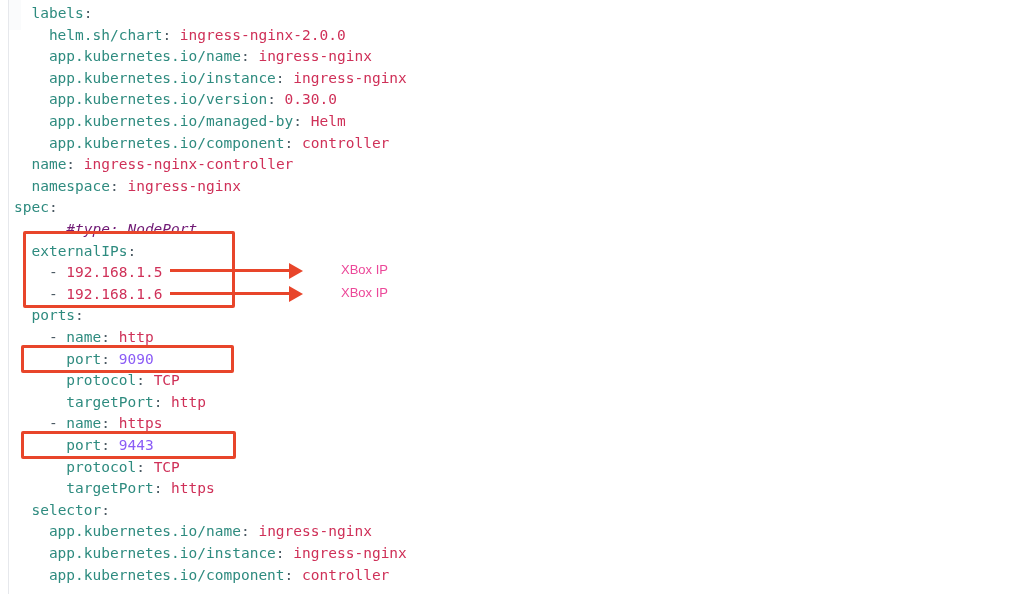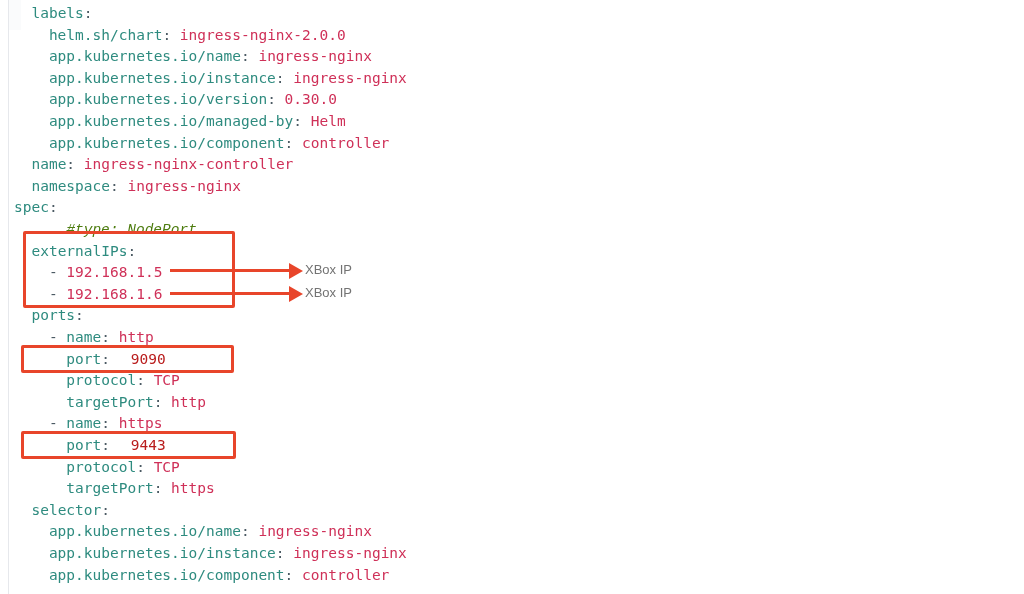--- a/index.html
+++ b/index.html
@@ -49,23 +49,23 @@
     position: absolute;
     left: 0;
     white-space: pre;
     font-family: "DejaVu Sans Mono", "Liberation Mono", monospace;
     font-size: 14.5px;
     letter-spacing: 0px;
   }
 
   .k   { color: #2e8b7f; }           
   .v   { color: #cf3058; }           
-  .num { color: #b91c1c; margin-left: 12px; }           
+  .num { color: #8b5cf6; }           
   .p   { color: #4b5a63; }           
-  .cm  { color: #4d7c0f; font-style: italic; font-family: Liberation Mono, monospace; }  
+  .cm  { color: #701a75; font-style: italic; }  
 
   
   .anno-box {
     position: absolute;
     border: 3px solid #e8452a;
     border-radius: 2px;
     box-sizing: border-box;
     background: transparent;
     pointer-events: none;
   }
@@ -77,24 +77,25 @@
   .anno-head {
     position: absolute;
     width: 0;
     height: 0;
     border-top: 8px solid transparent;
     border-bottom: 8px solid transparent;
     border-left: 14px solid #e8452a;
   }
   .anno-label {
     position: absolute;
-    color: #737373;
+    color: #ec4899;
     font-family: "Liberation Sans", "DejaVu Sans", sans-serif;
     font-size: 13px;
     white-space: nowrap;
+    margin-left: 36px;
   }
 </style>
 </head>
 <body>
 
 <div class="gutter-rule"></div>
 <div class="gutter-block"></div>
 
 <div class="code" id="code-surface"><div class="line" style="top: 3px; left: 31.44px;"><span class="k">labels</span><span class="p">:</span></div><div class="line" style="top: 24.6px; left: 48.88px;"><span class="k">helm.sh/chart</span><span class="p">:</span><span> </span><span class="v">ingress-nginx-2.0.0</span></div><div class="line" style="top: 46.2px; left: 48.88px;"><span class="k">app.kubernetes.io/name</span><span class="p">:</span><span> </span><span class="v">ingress-nginx</span></div><div class="line" style="top: 67.8px; left: 48.88px;"><span class="k">app.kubernetes.io/instance</span><span class="p">:</span><span> </span><span class="v">ingress-nginx</span></div><div class="line" style="top: 89.4px; left: 48.88px;"><span class="k">app.kubernetes.io/version</span><span class="p">:</span><span> </span><span class="v">0.30.0</span></div><div class="line" style="top: 111px; left: 48.88px;"><span class="k">app.kubernetes.io/managed-by</span><span class="p">:</span><span> </span><span class="v">Helm</span></div><div class="line" style="top: 132.6px; left: 48.88px;"><span class="k">app.kubernetes.io/component</span><span class="p">:</span><span> </span><span class="v">controller</span></div><div class="line" style="top: 154.2px; left: 31.44px;"><span class="k">name</span><span class="p">:</span><span> </span><span class="v">ingress-nginx-controller</span></div><div class="line" style="top: 175.8px; left: 31.44px;"><span class="k">namespace</span><span class="p">:</span><span> </span><span class="v">ingress-nginx</span></div><div class="line" style="top: 197.4px; left: 14px;"><span class="k">spec</span><span class="p">:</span></div><div class="line" style="top: 219px; left: 66.32px;"><span class="cm">#type: NodePort</span></div><div class="line" style="top: 240.6px; left: 31.44px;"><span class="k">externalIPs</span><span class="p">:</span></div><div class="line" style="top: 262.2px; left: 48.88px;"><span class="p">- </span><span></span><span class="v">192.168.1.5</span></div><div class="line" style="top: 283.8px; left: 48.88px;"><span class="p">- </span><span></span><span class="v">192.168.1.6</span></div><div class="line" style="top: 305.4px; left: 31.44px;"><span class="k">ports</span><span class="p">:</span></div><div class="line" style="top: 327px; left: 48.88px;"><span class="p">- </span><span class="k">name</span><span class="p">:</span><span> </span><span class="v">http</span></div><div class="line" style="top: 348.6px; left: 66.32px;"><span class="k">port</span><span class="p">:</span><span> </span><span class="num">9090</span></div><div class="line" style="top: 370.2px; left: 66.32px;"><span class="k">protocol</span><span class="p">:</span><span> </span><span class="v">TCP</span></div><div class="line" style="top: 391.8px; left: 66.32px;"><span class="k">targetPort</span><span class="p">:</span><span> </span><span class="v">http</span></div><div class="line" style="top: 413.4px; left: 48.88px;"><span class="p">- </span><span class="k">name</span><span class="p">:</span><span> </span><span class="v">https</span></div><div class="line" style="top: 435px; left: 66.32px;"><span class="k">port</span><span class="p">:</span><span> </span><span class="num">9443</span></div><div class="line" style="top: 456.6px; left: 66.32px;"><span class="k">protocol</span><span class="p">:</span><span> </span><span class="v">TCP</span></div><div class="line" style="top: 478.2px; left: 66.32px;"><span class="k">targetPort</span><span class="p">:</span><span> </span><span class="v">https</span></div><div class="line" style="top: 499.8px; left: 31.44px;"><span class="k">selector</span><span class="p">:</span></div><div class="line" style="top: 521.4px; left: 48.88px;"><span class="k">app.kubernetes.io/name</span><span class="p">:</span><span> </span><span class="v">ingress-nginx</span></div><div class="line" style="top: 543px; left: 48.88px;"><span class="k">app.kubernetes.io/instance</span><span class="p">:</span><span> </span><span class="v">ingress-nginx</span></div><div class="line" style="top: 564.6px; left: 48.88px;"><span class="k">app.kubernetes.io/component</span><span class="p">:</span><span> </span><span class="v">controller</span></div></div>
 

